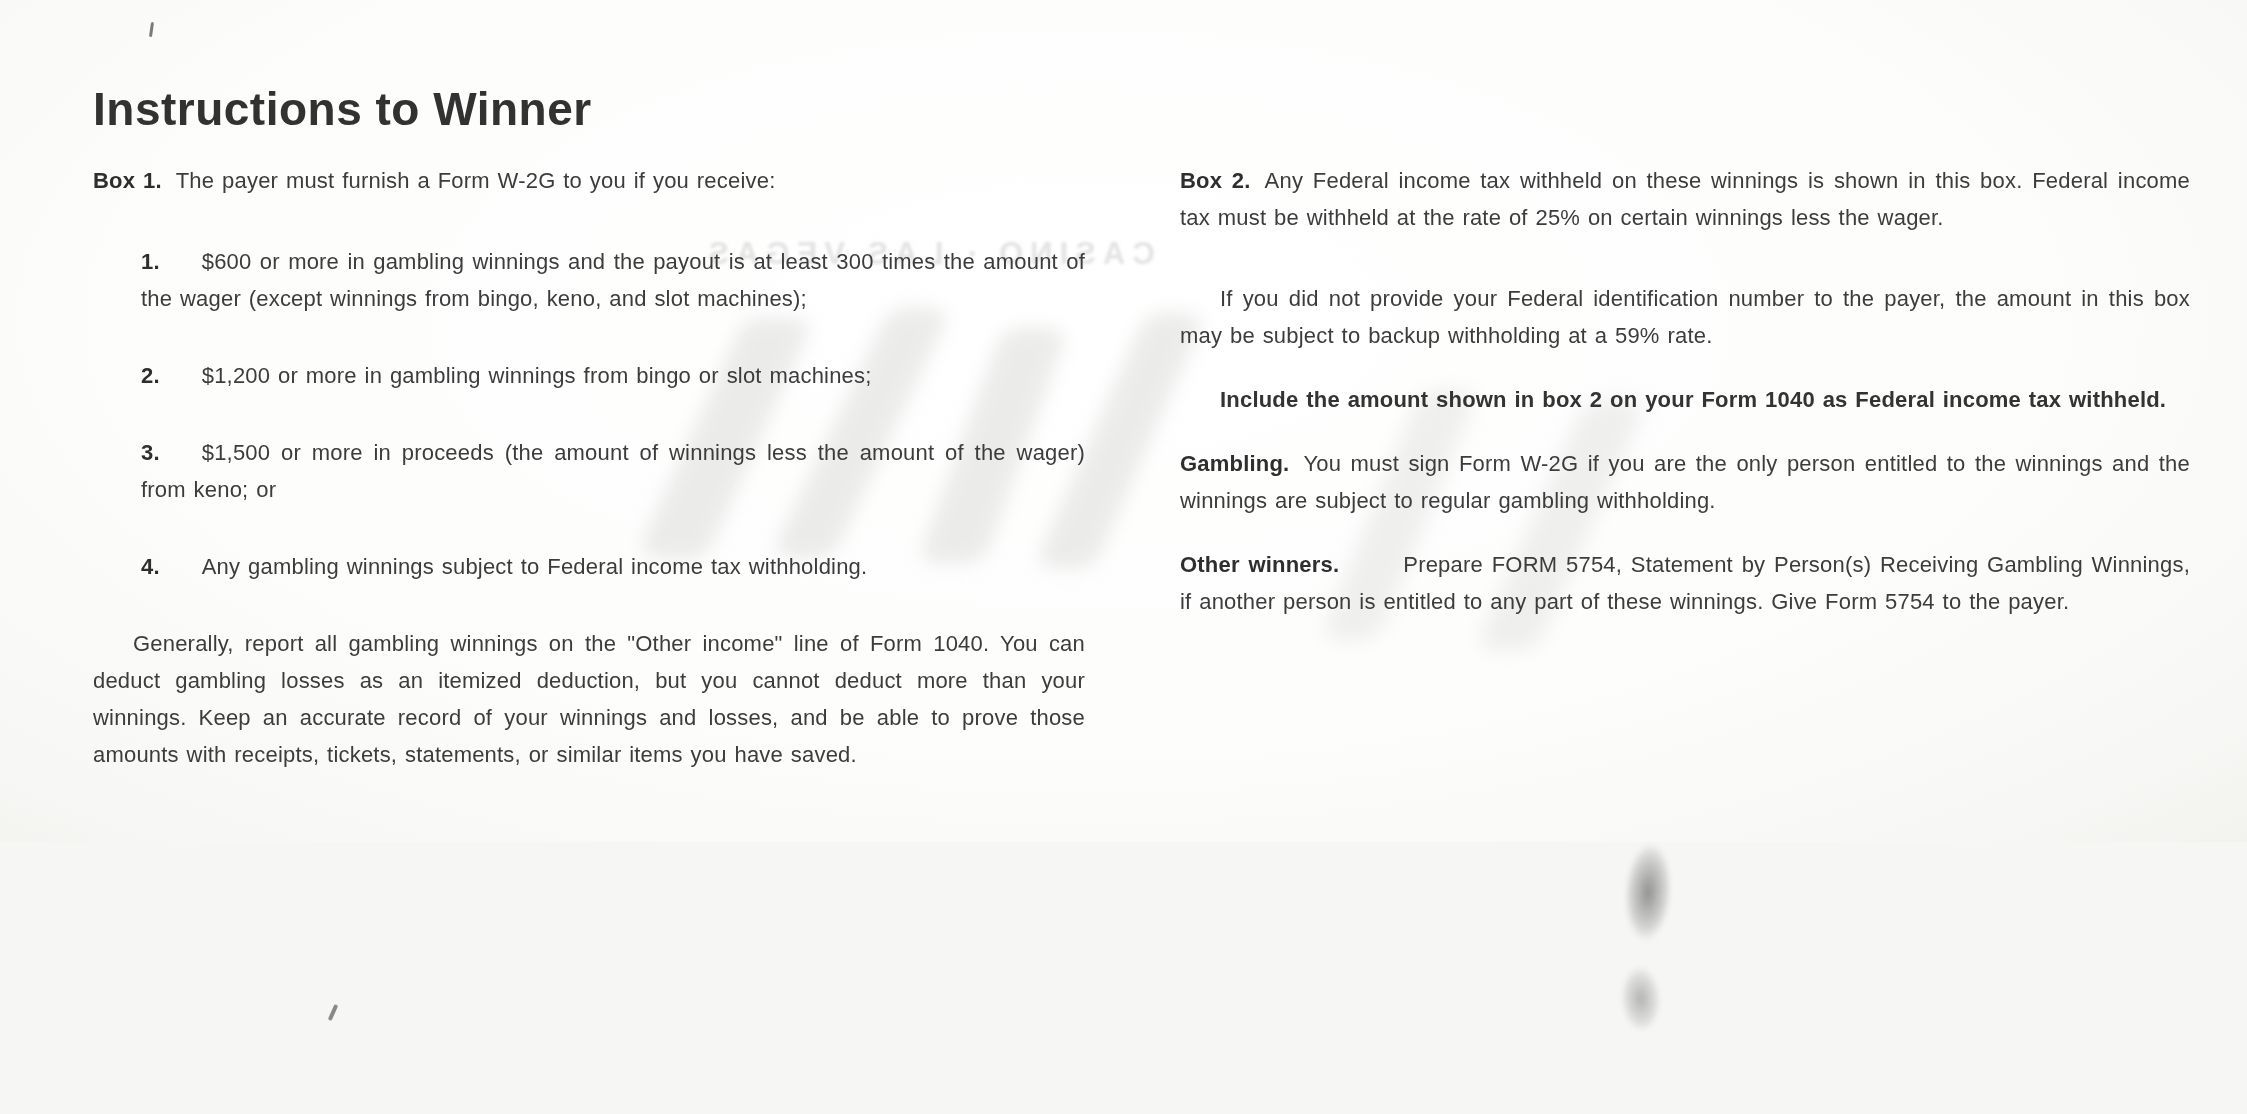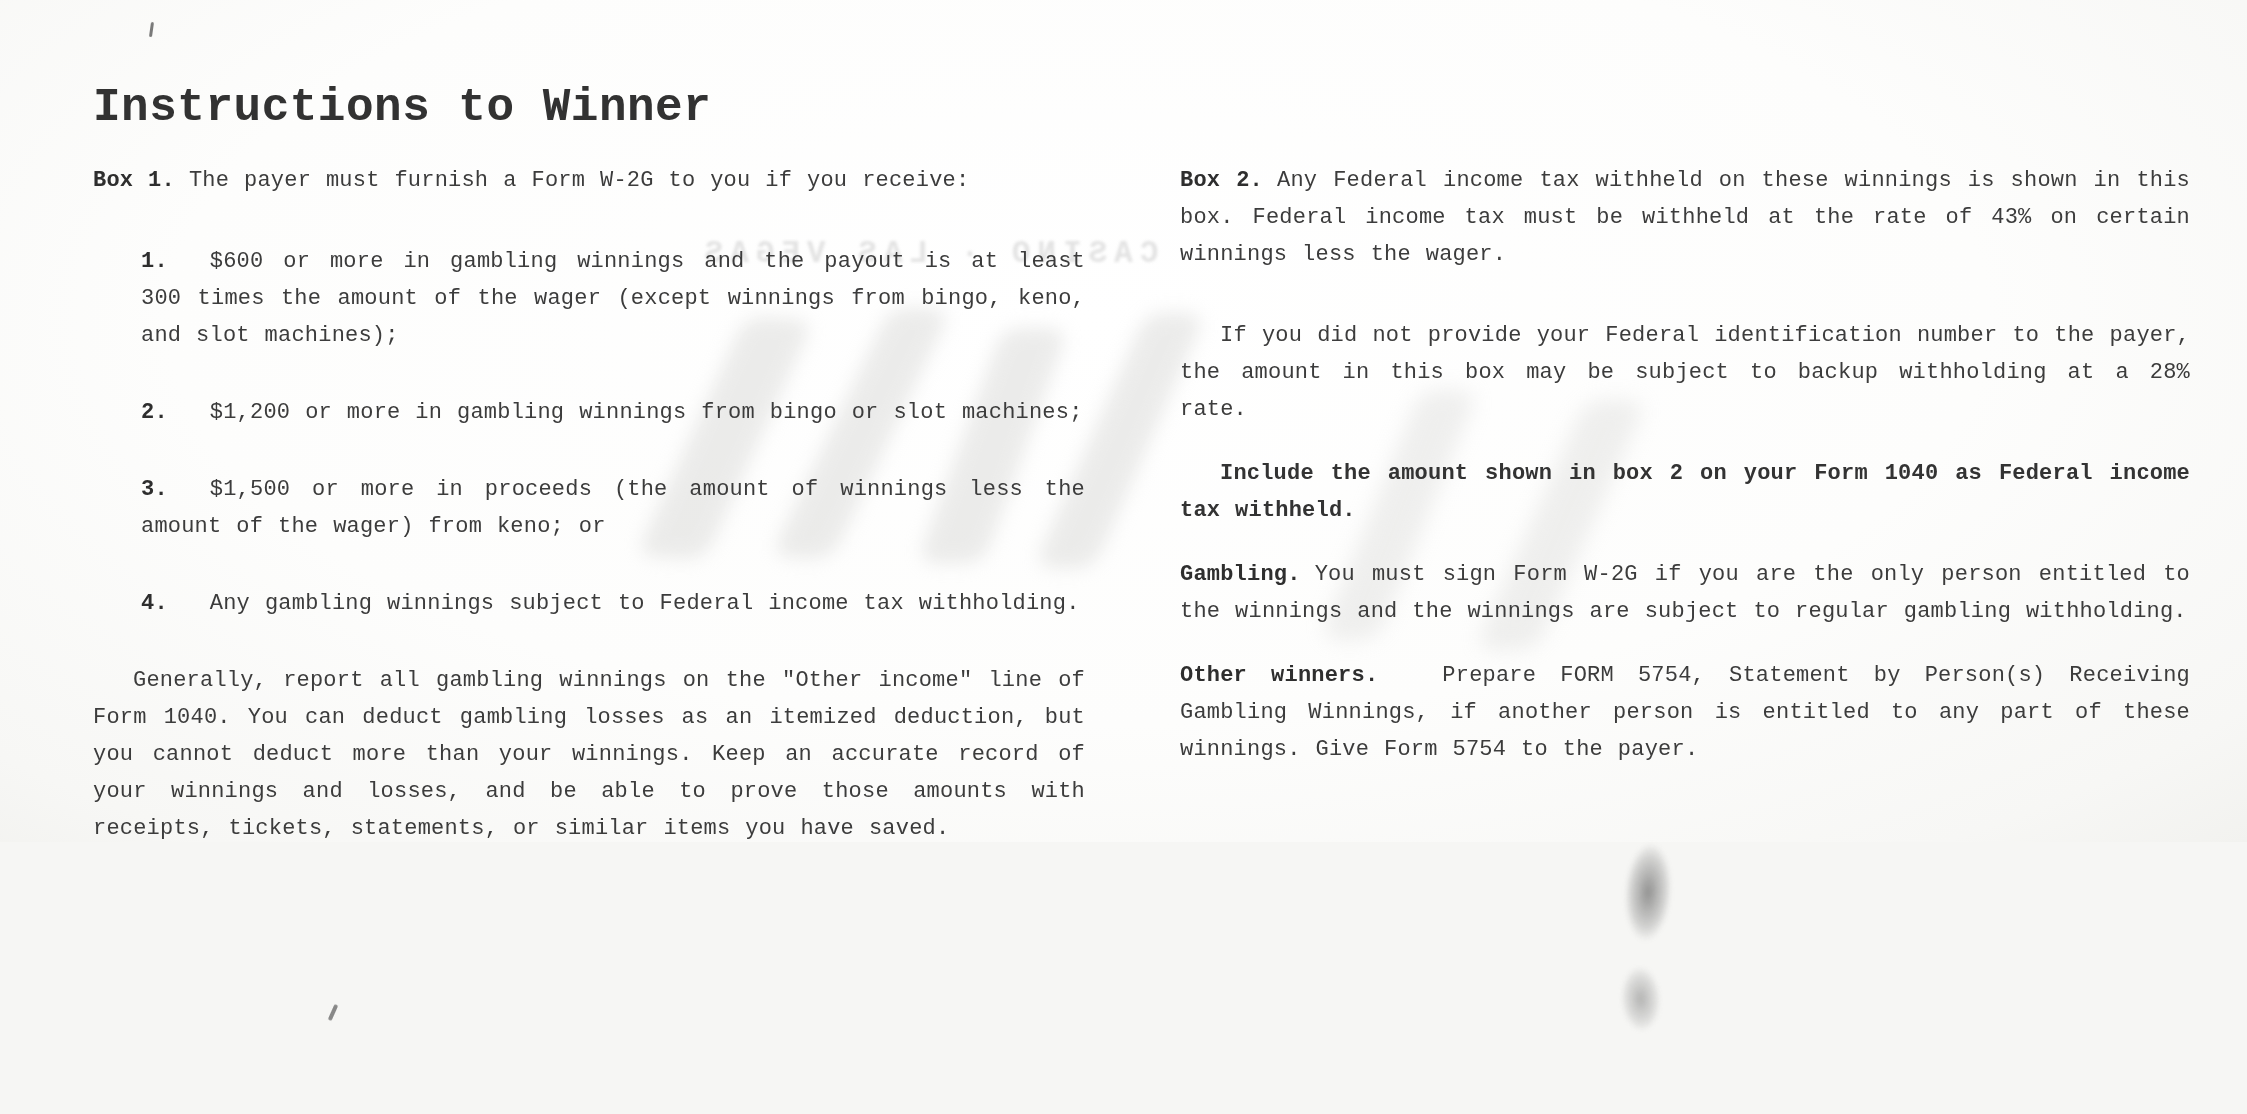--- a/index.html
+++ b/index.html
@@ -5,21 +5,20 @@
   html,body{margin:0;padding:0;}
   body{
     width:2247px;height:1114px;overflow:hidden;
     background:#f6f6f4;
     font-family:"Liberation Sans","DejaVu Sans",sans-serif;
   }
   .page{
     position:relative;width:2247px;height:842px;
     background:radial-gradient(ellipse at 48% 38%, #ffffff 0%, #fdfdfc 55%, #f7f7f5 88%, #f2f2ef 100%);
     color:#3c3c3c;
-    font-family:Liberation Mono, monospace;
   }
   
   .artifact{position:absolute;pointer-events:none;}
   .mirror-line{
     left:688px;top:236px;width:480px;
     transform:scaleX(-1);
     font-weight:700;font-size:31px;letter-spacing:7px;
     color:#cccccc;opacity:.55;filter:blur(1.4px);
     white-space:nowrap;text-align:center;
   }
@@ -113,24 +112,24 @@
 
       <p class="para item">
         <span class="num">4.</span><span>Any gambling winnings subject to Federal income tax withholding.</span>
       </p>
 
       <p class="para indent">Generally, report all gambling winnings on the "Other income" line of Form 1040. You can deduct gambling losses as an itemized deduction, but you cannot deduct more than your winnings. Keep an accurate record of your winnings and losses, and be able to prove those amounts with receipts, tickets, statements, or similar items you have saved.</p>
     </div>
 
     <div class="col col-right">
       <p class="para">
-        <span class="lead">Box 2.</span><span>Any Federal income tax withheld on these winnings is shown in this box. Federal income tax must be withheld at the rate of 43% on certain winnings less the wager.</span>
+        <span class="lead">Box 2.</span><span>Any Federal income tax withheld on these winnings is shown in this box. Federal income tax must be withheld at the rate of 25% on certain winnings less the wager.</span>
       </p>
 
-      <p class="para indent m-sm">If you did not provide your Federal identification number to the payer, the amount in this box may be subject to backup withholding at a 28% rate.</p>
+      <p class="para indent m-sm">If you did not provide your Federal identification number to the payer, the amount in this box may be subject to backup withholding at a 59% rate.</p>
 
       <p class="para indent bold m-sm">Include the amount shown in box 2 on your Form 1040 as Federal income tax withheld.</p>
 
       <p class="para m-sm">
         <span class="lead">Gambling.</span><span>You must sign Form W-2G if you are the only person entitled to the winnings and the winnings are subject to regular gambling withholding.</span>
       </p>
 
       <p class="para">
         <span class="lead lead-wide">Other winners.</span><span>Prepare FORM 5754, Statement by Person(s) Receiving Gambling Winnings, if another person is entitled to any part of these winnings. Give Form 5754 to the payer.</span>
       </p>

